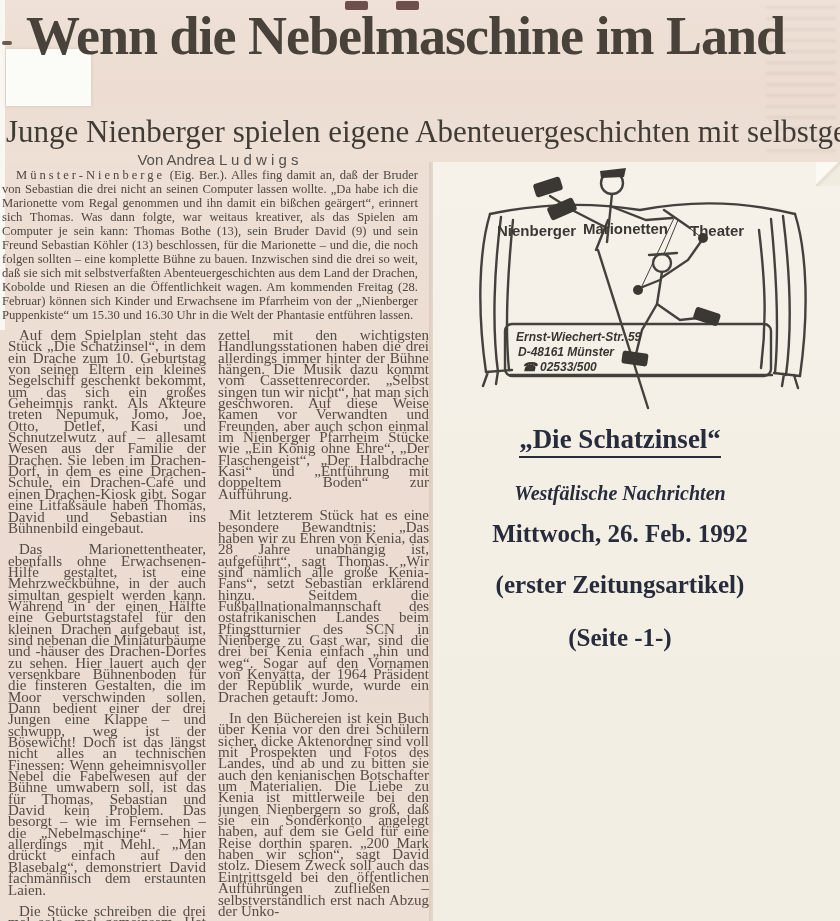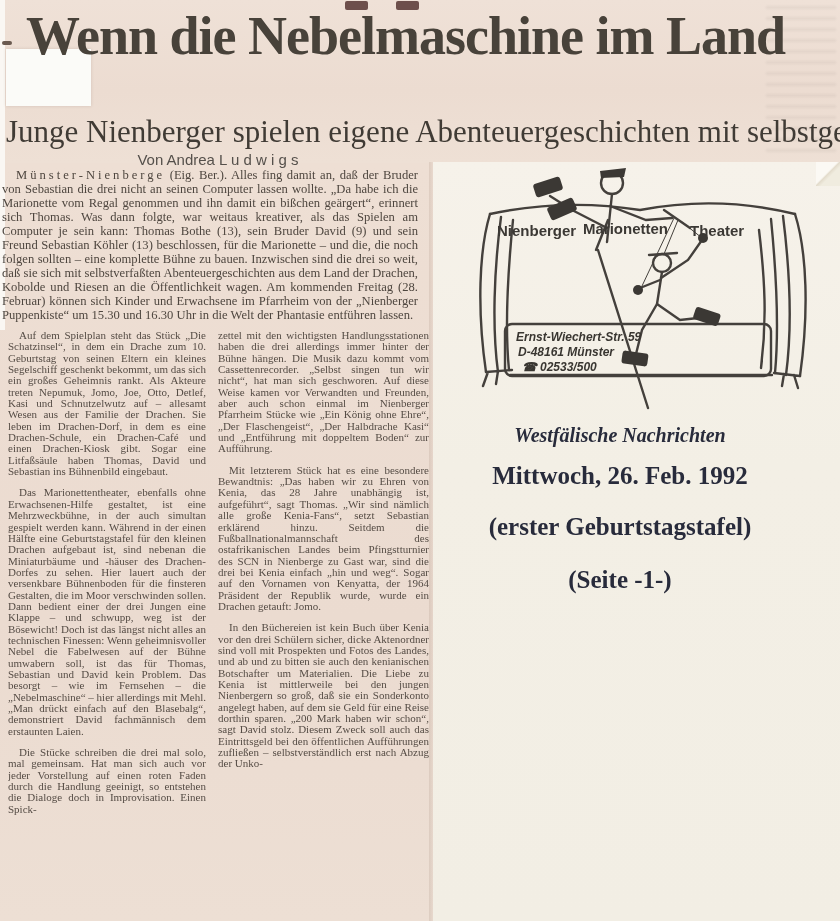--- a/index.html
+++ b/index.html
@@ -20,21 +20,21 @@
   .hl1{left:26px;top:9px;font-size:54px;}
   .hl2{left:94px;top:59px;font-size:54px;}
   .subtitle{position:absolute;left:6px;top:114px;width:834px;font-size:31px;color:#403b35;white-space:nowrap;}
   .byline{position:absolute;left:8px;top:151px;width:420px;text-align:center;
       font-family:"Liberation Sans",sans-serif;font-size:15px;color:#55504b;}
 
   
   .lead{position:absolute;left:2px;top:168px;width:416px;font-size:12.6px;line-height:14px;
       font-weight:400;text-align:justify;color:#4e463f;text-indent:14px;}
   .dateline{letter-spacing:3px;}
-  .col{position:absolute;top:330px;font-size:11px;line-height:11.35px;text-align:justify;
+  .col{position:absolute;top:330px;font-size:15px;line-height:11.35px;text-align:justify;
       color:#554c45;height:591px;overflow:hidden;}
   .col1{left:8px;width:198px;}
   .col2{left:218px;width:211px;}
   .para{margin:0 0 10px 0;}
   .para.indent{text-indent:11px;}
 
   
   .sheet{position:absolute;left:433px;top:162px;width:407px;height:759px;
       background:linear-gradient(180deg,#f6f2ea 0%,#f3efe5 40%,#f2eee4 100%);}
   .sheet-fold{position:absolute;left:816px;top:162px;width:24px;height:24px;
@@ -158,19 +158,20 @@
       <text class="stamp-word" x="240" y="68">Theater</text>
 
       <text class="stamp-addr" x="66" y="173">Ernst-Wiechert-Str. 59</text>
       <text class="stamp-addr" x="68" y="188">D-48161 Münster</text>
       <text class="stamp-addr" x="72" y="203">☎</text>
       <text class="stamp-addr" x="90" y="203">02533/500</text>
     </svg>
   </div>
 
   <div class="annotations">
+    <div class="ann-title"><span>„Die Schatzinsel“</span></div>
     <div class="ann-source">Westfälische Nachrichten</div>
     <div class="ann-date">Mittwoch, 26. Feb. 1992</div>
-    <div class="ann-note">(erster Geburtstagstafel)</div>
+    <div class="ann-note">(erster Zeitungsartikel)</div>
     <div class="ann-note">(Seite -1-)</div>
   </div>
 
 </div>
 
 </body></html>

